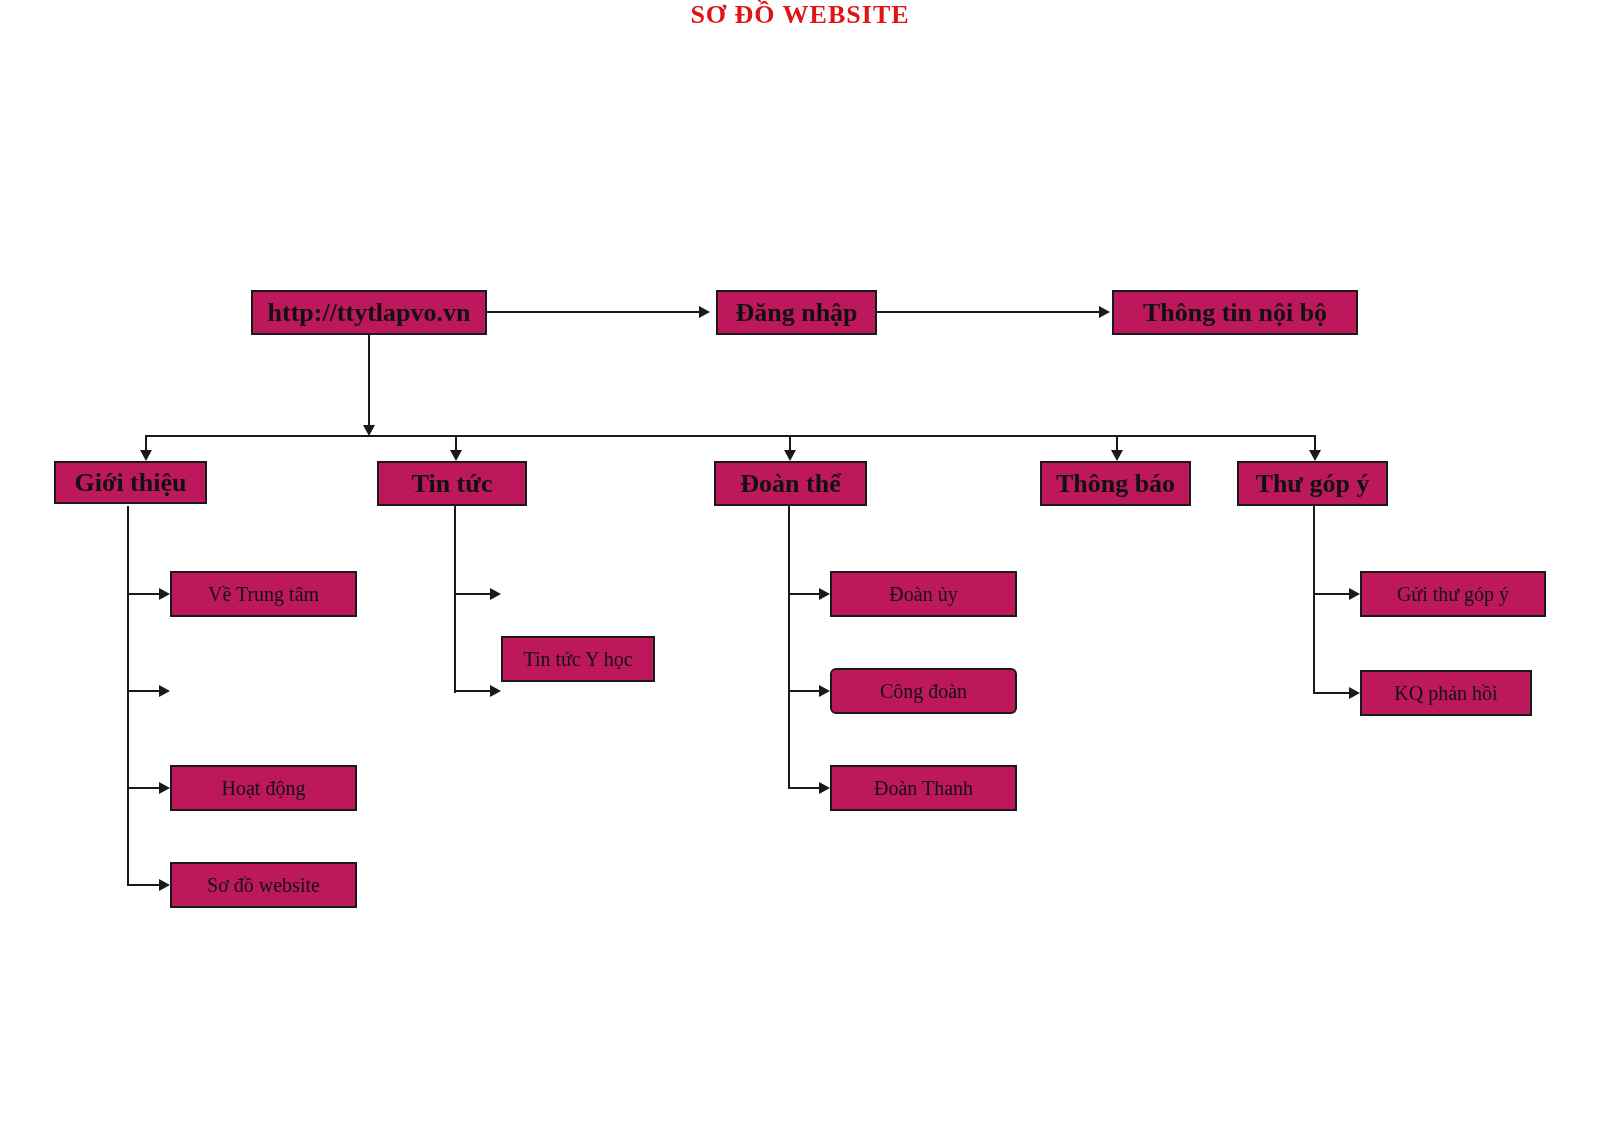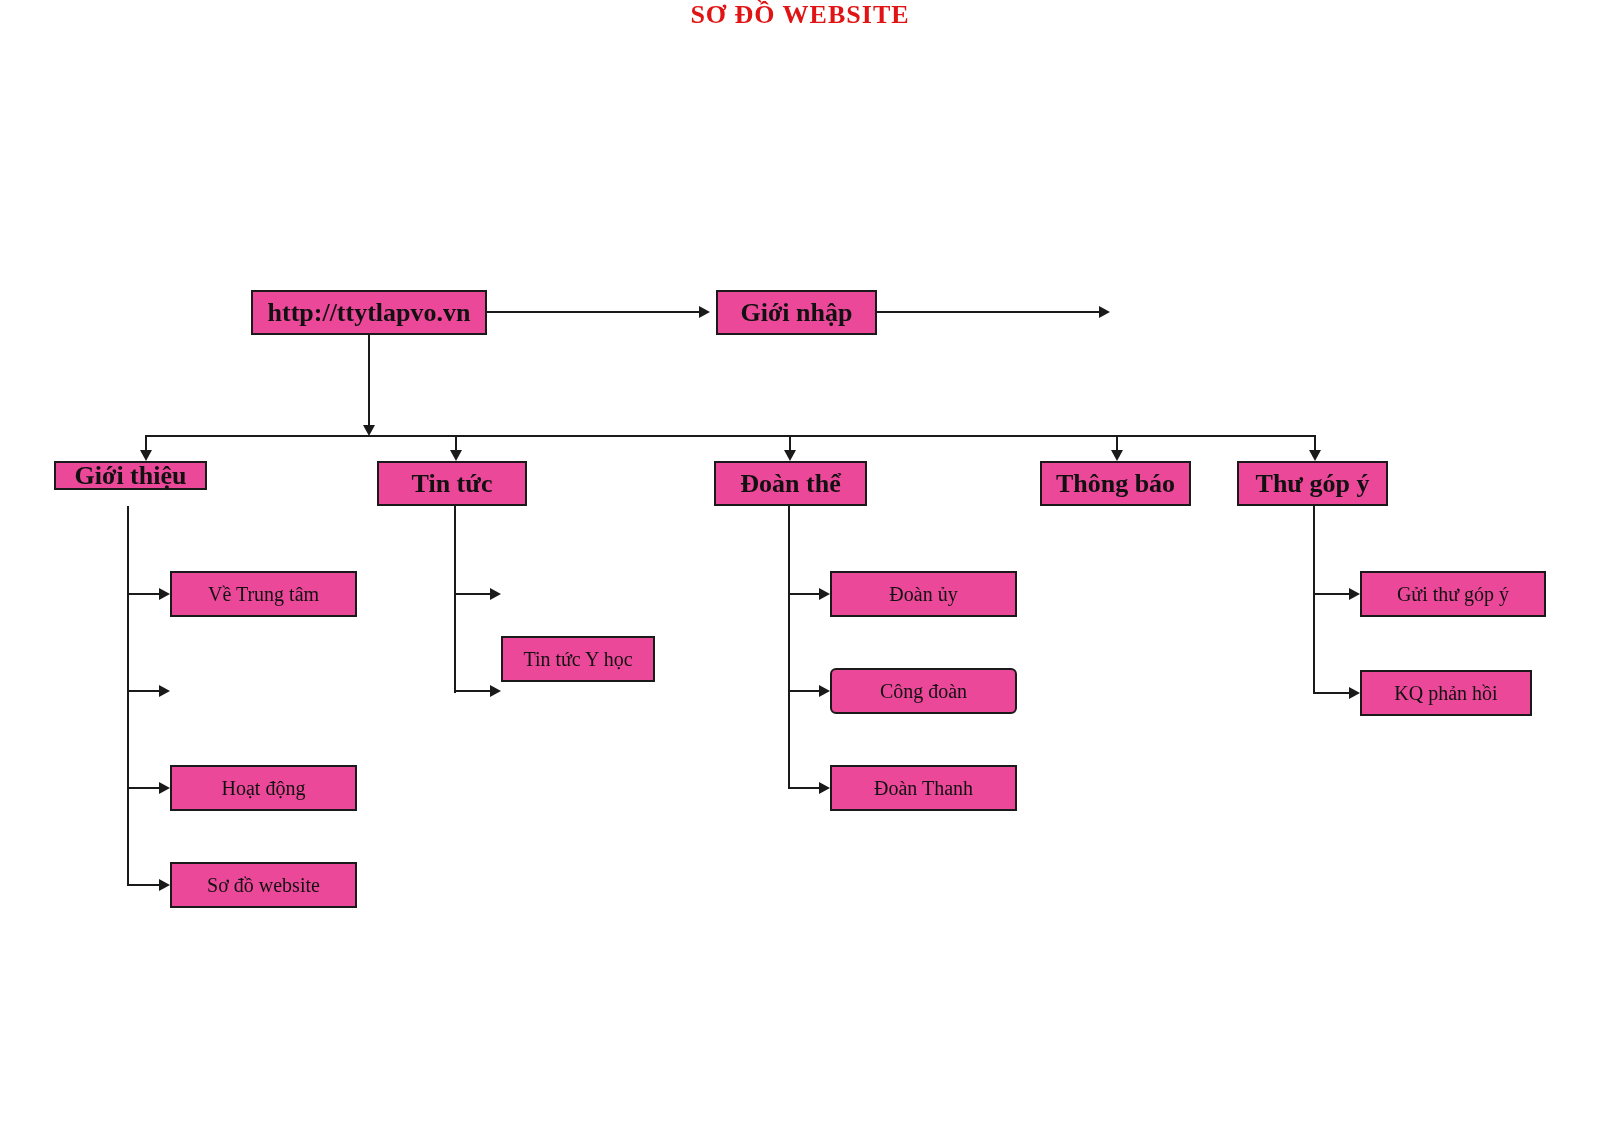--- a/index.html
+++ b/index.html
@@ -18,21 +18,21 @@
     text-align:center;
     font-size:26px;
     font-weight:bold;
     letter-spacing:1px;
     color:var(--accent,#e01414);
   }
   .node{
     position:absolute;
     box-sizing:border-box;
     border:2px solid var(--line,#1a1a1a);
-    background:#ec4899;
+    background:#be185d;
     display:flex;
     align-items:center;
     justify-content:center;
     text-align:right;
     white-space:nowrap;
     line-height:1;
   }
   .lv1{ font-weight:bold; font-size:26px; }
   .lv2{ font-weight:normal; font-size:20px; }
   .hline,.vline{ position:absolute; background:var(--line,#1a1a1a); }
@@ -52,21 +52,22 @@
   }
 </style>
 </head>
 <body>
 
 <div class="canvas">
 
   <div class="title">SƠ ĐỒ WEBSITE</div>
 
   <div class="node lv1" style="left:251px;top:290px;width:236px;height:45px;">http://ttytlapvo.vn</div>
-  <div class="node lv1" style="left:716px;top:290px;width:161px;height:45px;">Giới nhập</div>
+  <div class="node lv1" style="left:716px;top:290px;width:161px;height:45px;">Đăng nhập</div>
+  <div class="node lv1" style="left:1112px;top:290px;width:246px;height:45px;">Thông tin nội bộ</div>
 
   <div class="hline" style="left:487px;top:311px;width:213px;"></div>
   <div class="ah-right" style="left:699px;top:306px;"></div>
   <div class="hline" style="left:877px;top:311px;width:223px;"></div>
   <div class="ah-right" style="left:1099px;top:306px;"></div>
 
   <div class="vline" style="left:368px;top:335px;height:90px;"></div>
   <div class="ah-down" style="left:363px;top:425px;"></div>
 
   <div class="hline" style="left:145px;top:435px;width:1171px;"></div>
@@ -75,21 +76,21 @@
   <div class="ah-down" style="left:140px;top:450px;"></div>
   <div class="vline" style="left:455px;top:437px;height:14px;"></div>
   <div class="ah-down" style="left:450px;top:450px;"></div>
   <div class="vline" style="left:789px;top:437px;height:14px;"></div>
   <div class="ah-down" style="left:784px;top:450px;"></div>
   <div class="vline" style="left:1116px;top:437px;height:14px;"></div>
   <div class="ah-down" style="left:1111px;top:450px;"></div>
   <div class="vline" style="left:1314px;top:437px;height:14px;"></div>
   <div class="ah-down" style="left:1309px;top:450px;"></div>
 
-  <div class="node lv1" style="left:54px;top:461px;width:153px;height:29px;">Giới thiệu</div>
+  <div class="node lv1" style="left:54px;top:461px;width:153px;height:43px;">Giới thiệu</div>
   <div class="node lv1" style="left:377px;top:461px;width:150px;height:45px;">Tin tức</div>
   <div class="node lv1" style="left:714px;top:461px;width:153px;height:45px;">Đoàn thể</div>
   <div class="node lv1" style="left:1040px;top:461px;width:151px;height:45px;">Thông báo</div>
   <div class="node lv1" style="left:1237px;top:461px;width:151px;height:45px;">Thư góp ý</div>
 
   <div class="vline" style="left:127px;top:506px;height:380px;"></div>
   <div class="hline" style="left:128px;top:593px;width:31px;"></div>
   <div class="ah-right" style="left:159px;top:588px;"></div>
   <div class="hline" style="left:128px;top:690px;width:31px;"></div>
   <div class="ah-right" style="left:159px;top:685px;"></div>

